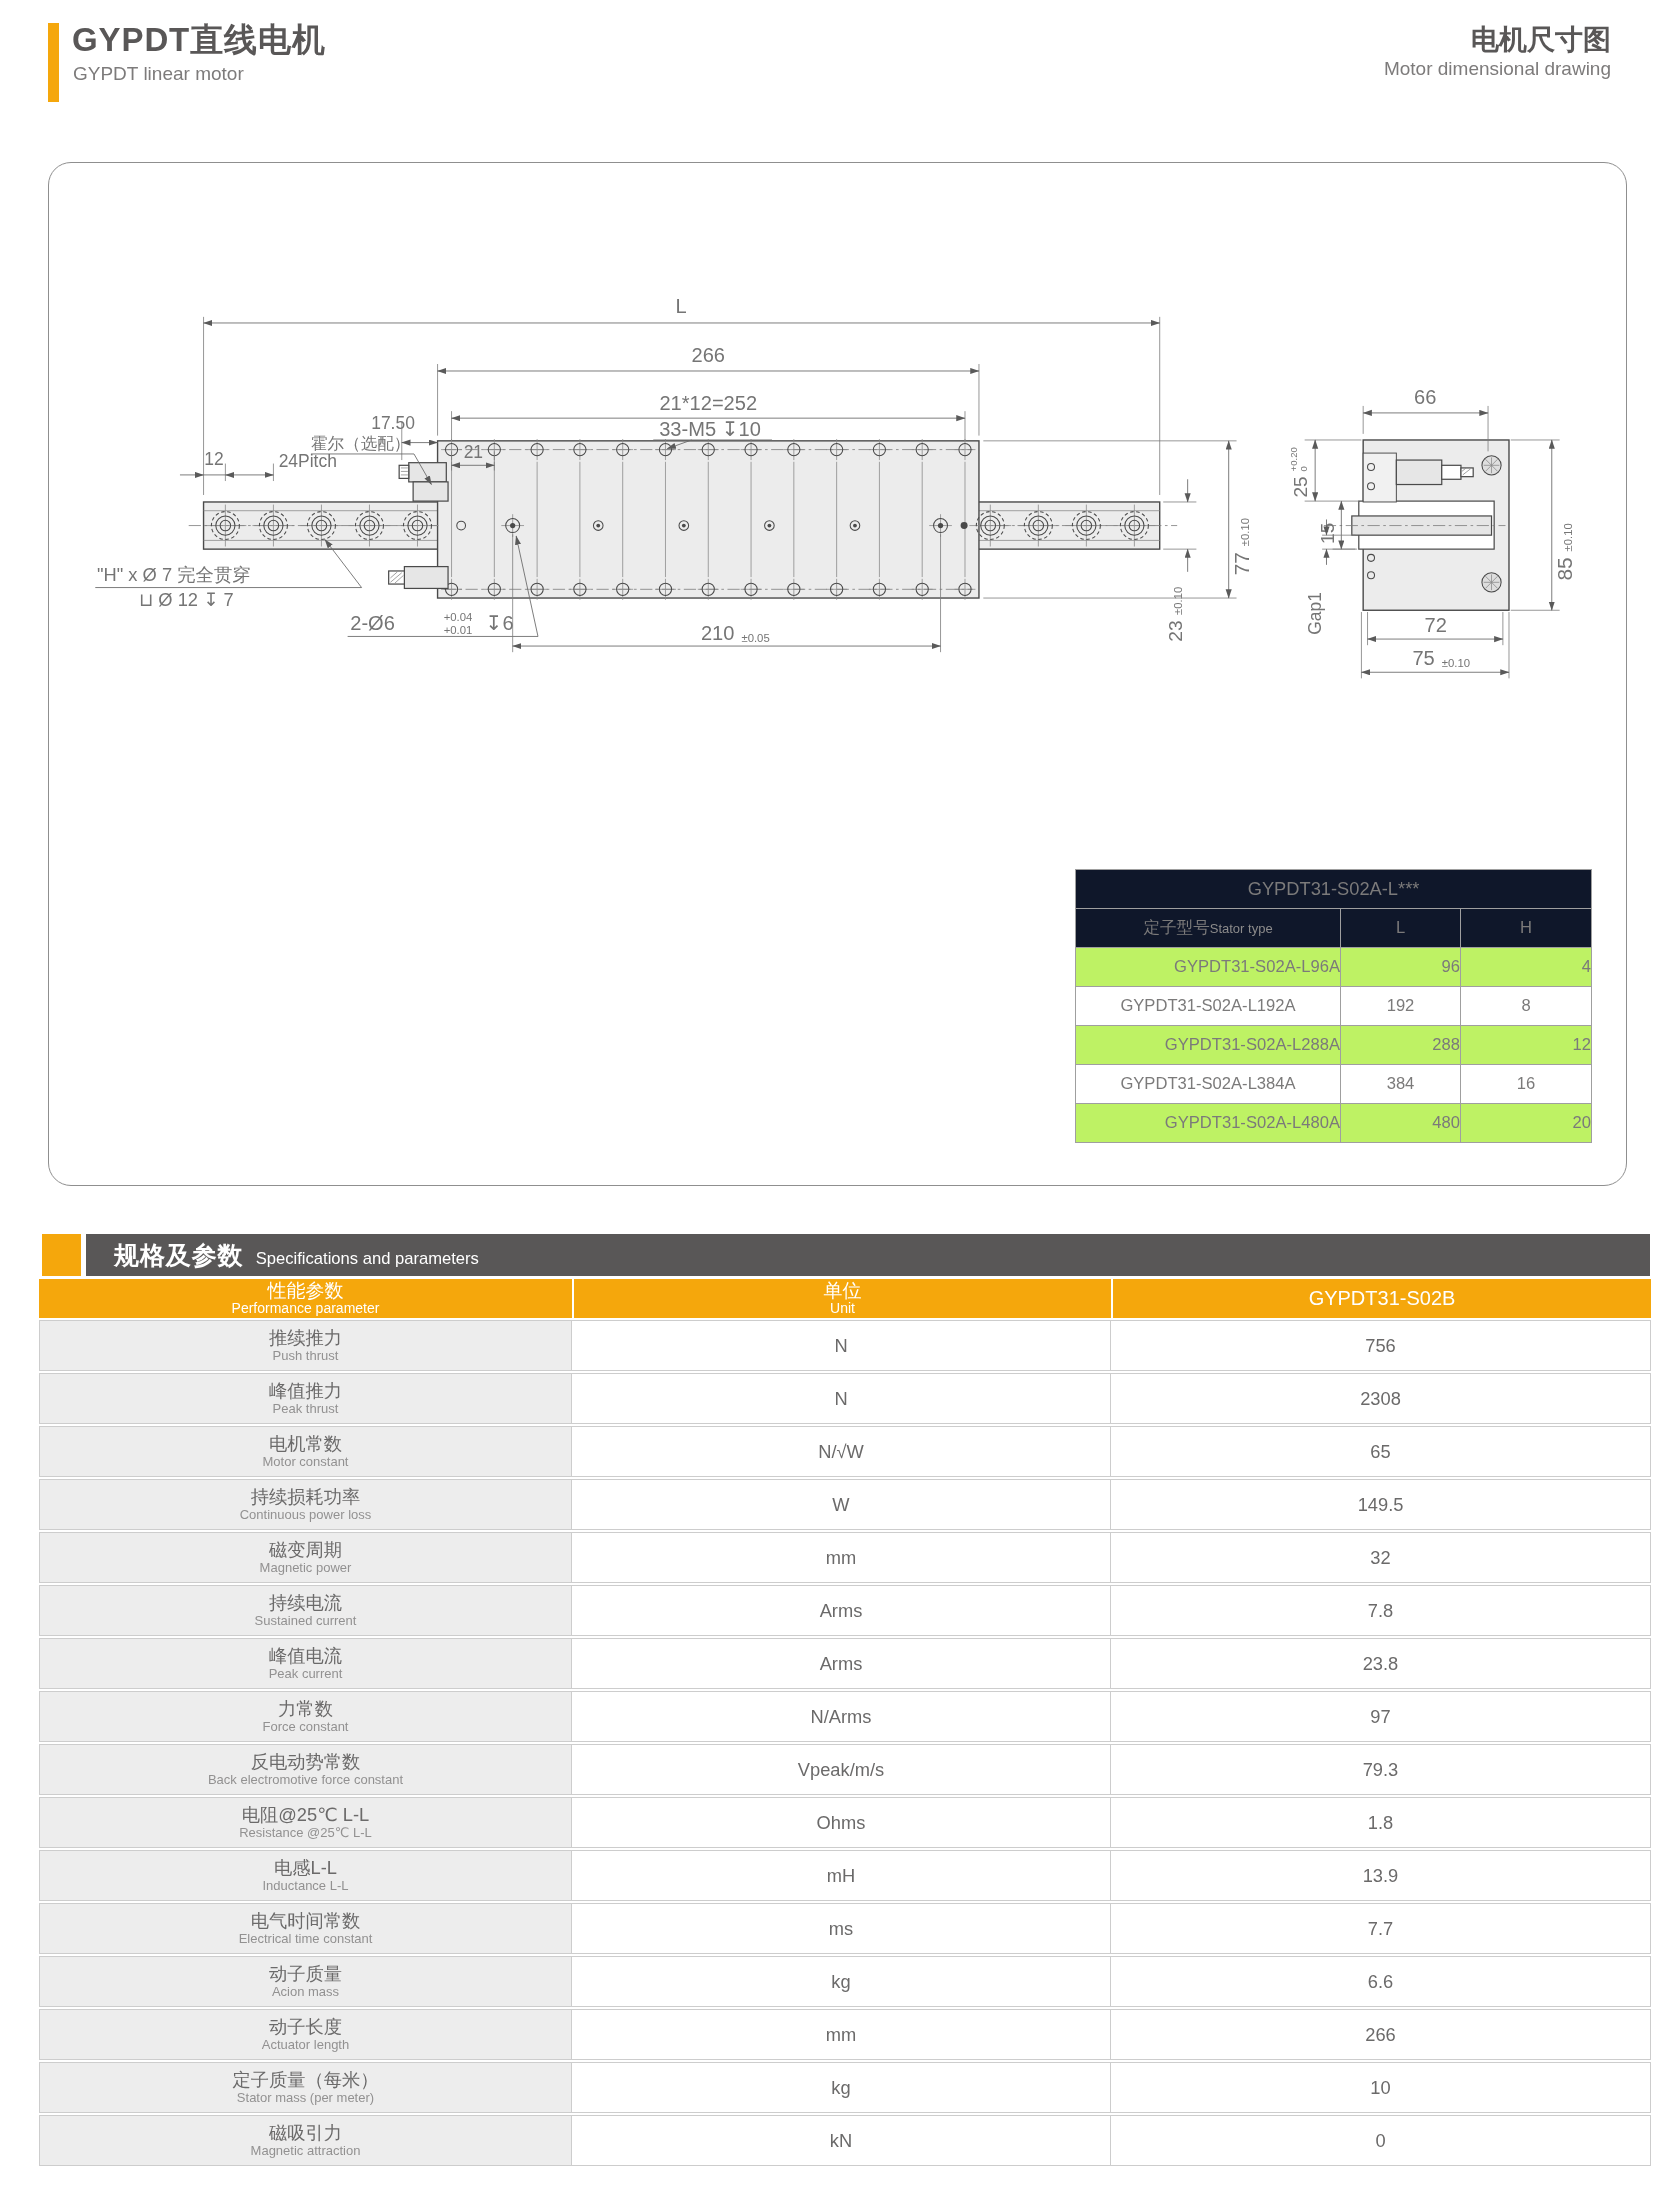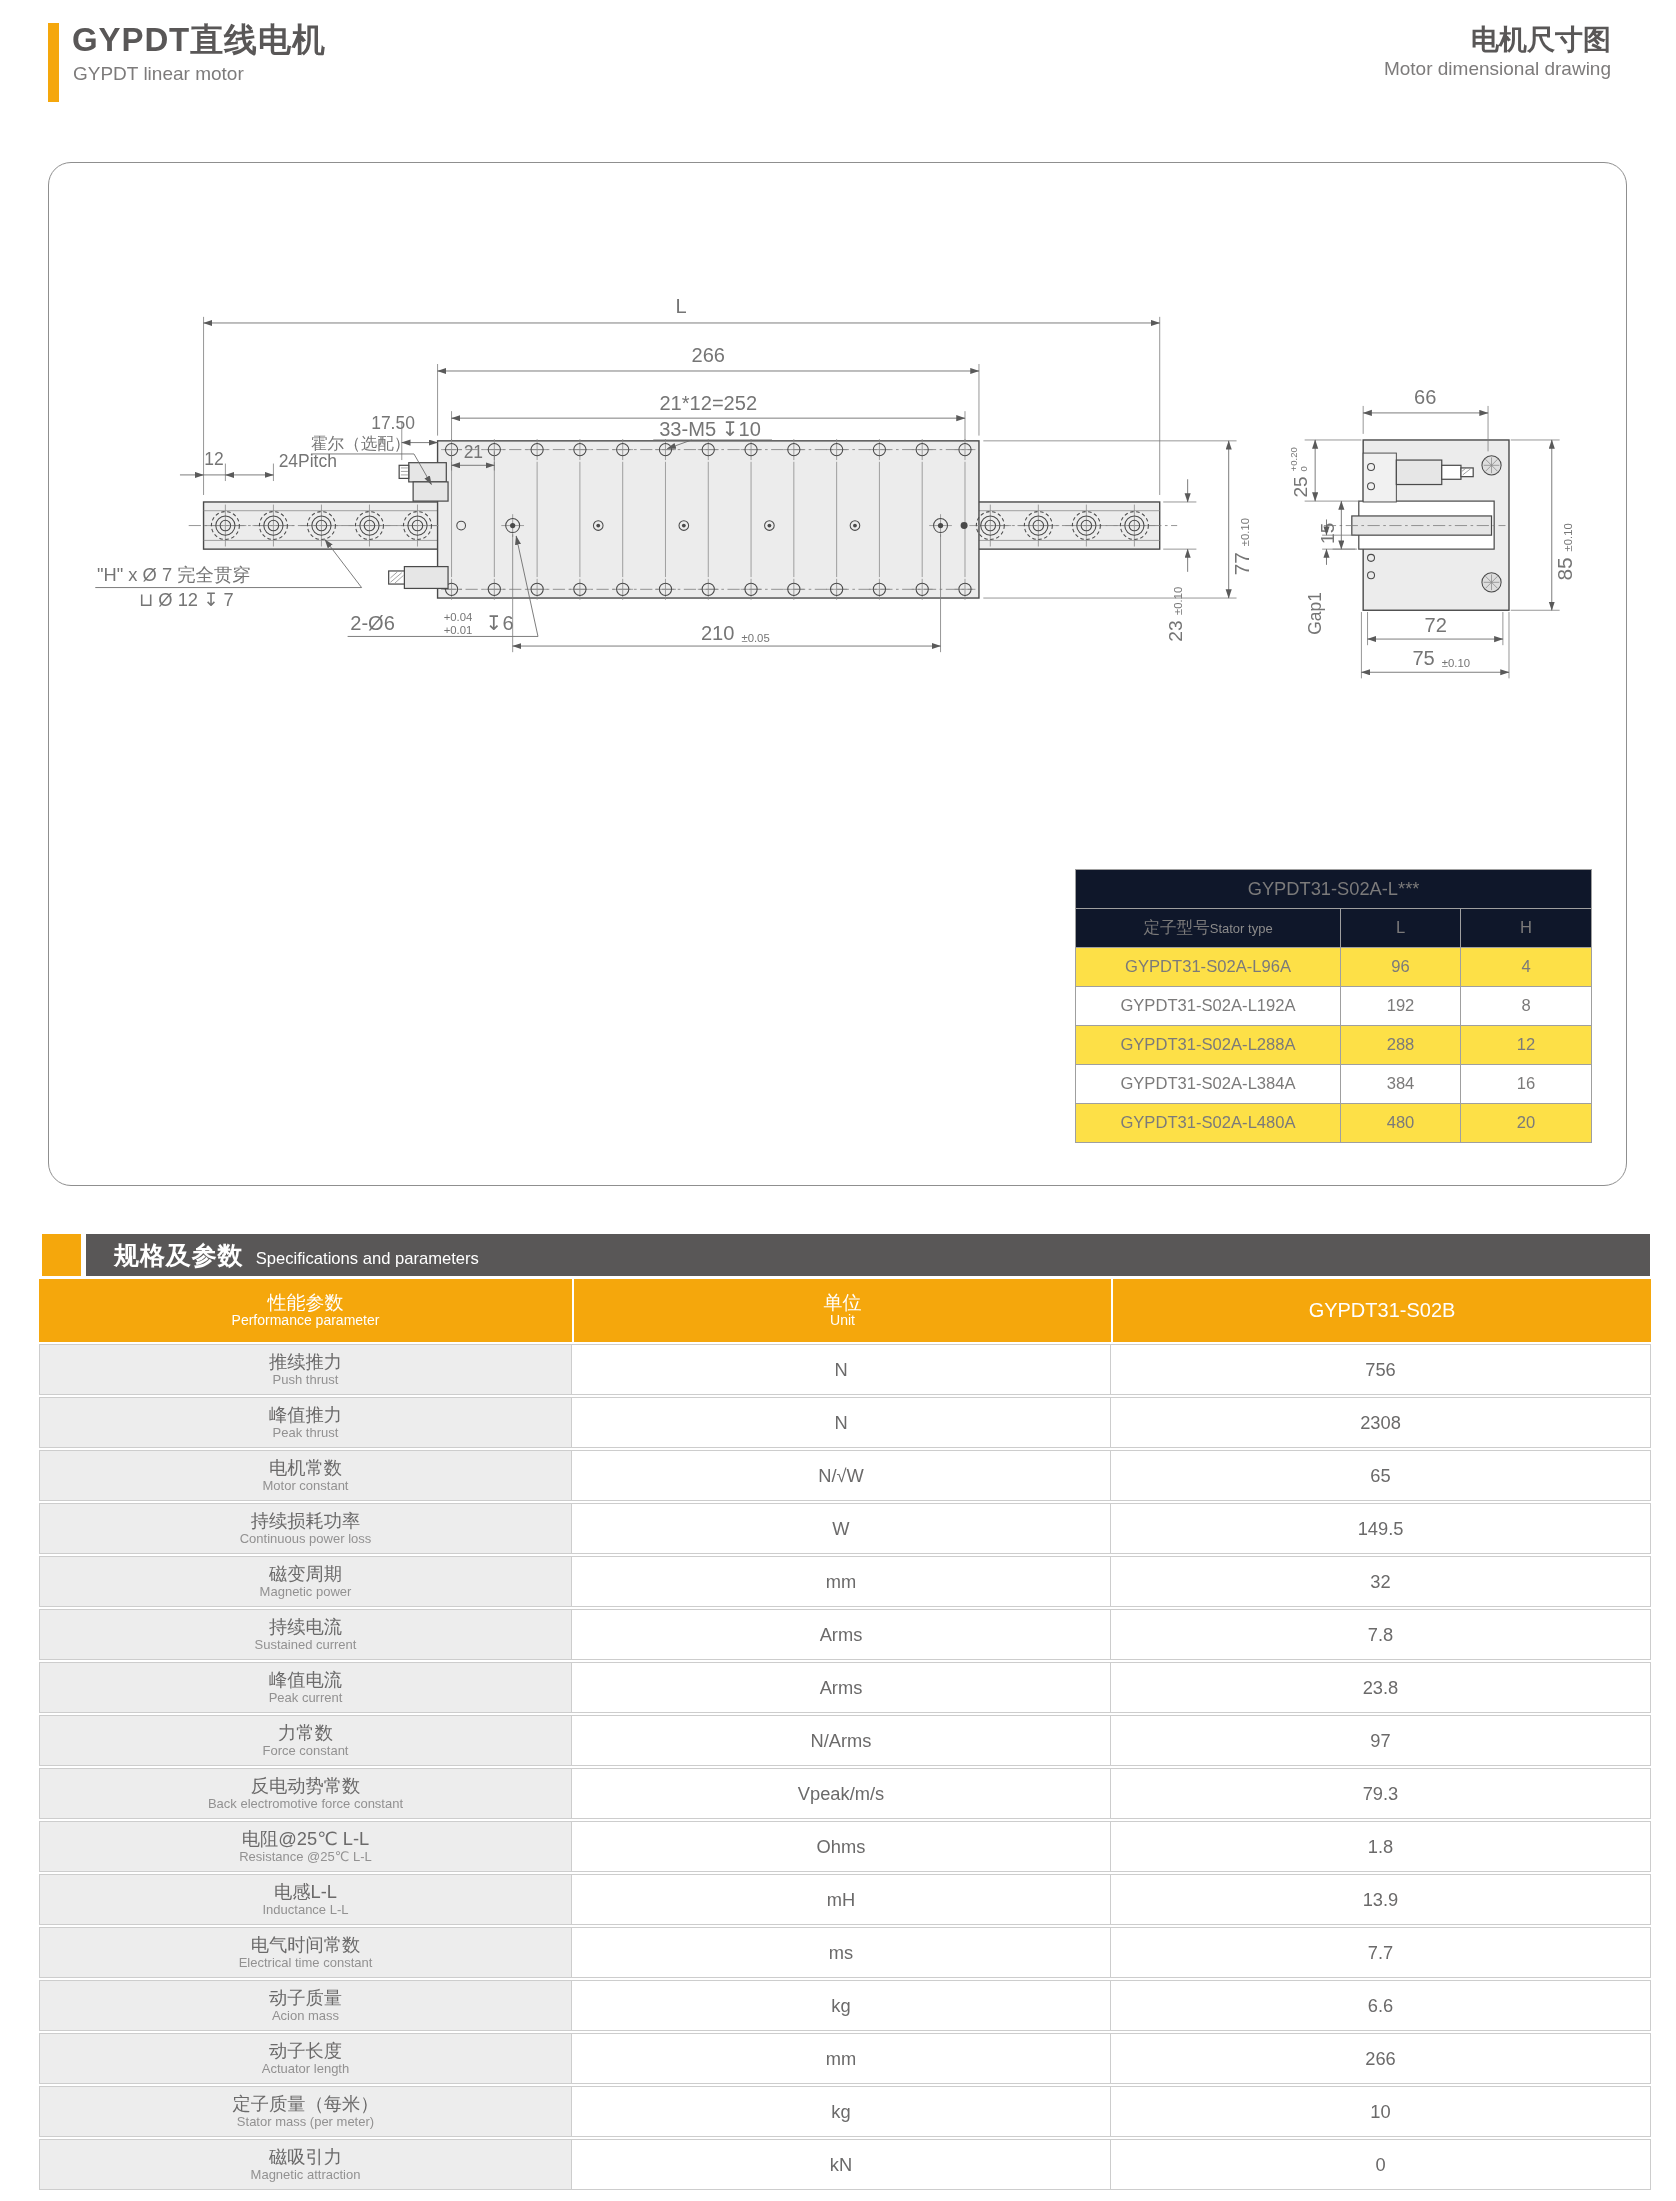--- a/index.html
+++ b/index.html
@@ -34,33 +34,33 @@
   .hc{fill:none;stroke:#4a4a4a;stroke-width:1.2;}
   .dt{font-size:23px;}
   .ds{font-size:13px;}
   .dcjk{font-size:19px;}
   
   .model-table{position:absolute;left:1026px;top:706px;width:515px;border-collapse:collapse;
     font-size:16.6px;color:#7b7a7a;text-align:center;table-layout:fixed;}
   .model-table td{border:1.3px solid #9f9f9f;height:38px;padding:0;}
   .model-table .t-title td{background:#0f172a;font-size:18.3px;height:38px;}
   .model-table .t-head td{background:#0f172a;}
-  .model-table .odd td{background:#fde047;}
+  .model-table .odd td{background:#bef264;text-align:right;}
   .model-table .even td{background:#ffffff;}
   .mt-en{font-size:13px;color:#8c8b8b;}
   
   .spec-accent{position:absolute;left:42px;top:1234px;width:39px;height:42px;background:#F5A70C;}
   .spec-bar{position:absolute;left:86px;top:1234px;width:1564px;height:42px;background:#595757;
     color:#ffffff;display:flex;align-items:center;padding-left:28px;box-sizing:border-box;}
   .spec-bar .cn{font-size:25px;font-weight:bold;letter-spacing:0.9px;}
   .spec-bar .en{font-size:16.6px;margin-left:12.2px;margin-top:7px;}
   .spec-table{position:absolute;left:39px;top:1277px;width:1611px;border-collapse:separate;border-spacing:0 2.6px;
     table-layout:fixed;text-align:center;}
   .spec-table td{padding:0;}
-  .spec-table .h td{background:#F5A70C;color:#fff;height:63px;border:none;}
+  .spec-table .h td{background:#F5A70C;color:#fff;height:39px;border:none;}
   .spec-table .h td + td{border-left:2.6px solid #ffffff;}
   .spec-table .r td{height:49px;border-top:1.7px solid #cdcdcd;border-bottom:1.7px solid #cdcdcd;border-right:1.7px solid #cdcdcd;background:#fff;}
   .spec-table .r td:first-child{border-left:1.7px solid #cdcdcd;background:#ededed;}
   .st-cn{font-size:18.3px;color:#6b6a6a;line-height:21px;}
   .st-en{font-size:13px;color:#929191;line-height:15.7px;}
   .h .st-cn{color:#fff;font-size:19px;}
   .h .st-en{color:#fff;font-size:14px;}
   .h .model{font-size:20px;}
   .st-val{font-size:18.3px;color:#6b6a6a;}
 </style>

